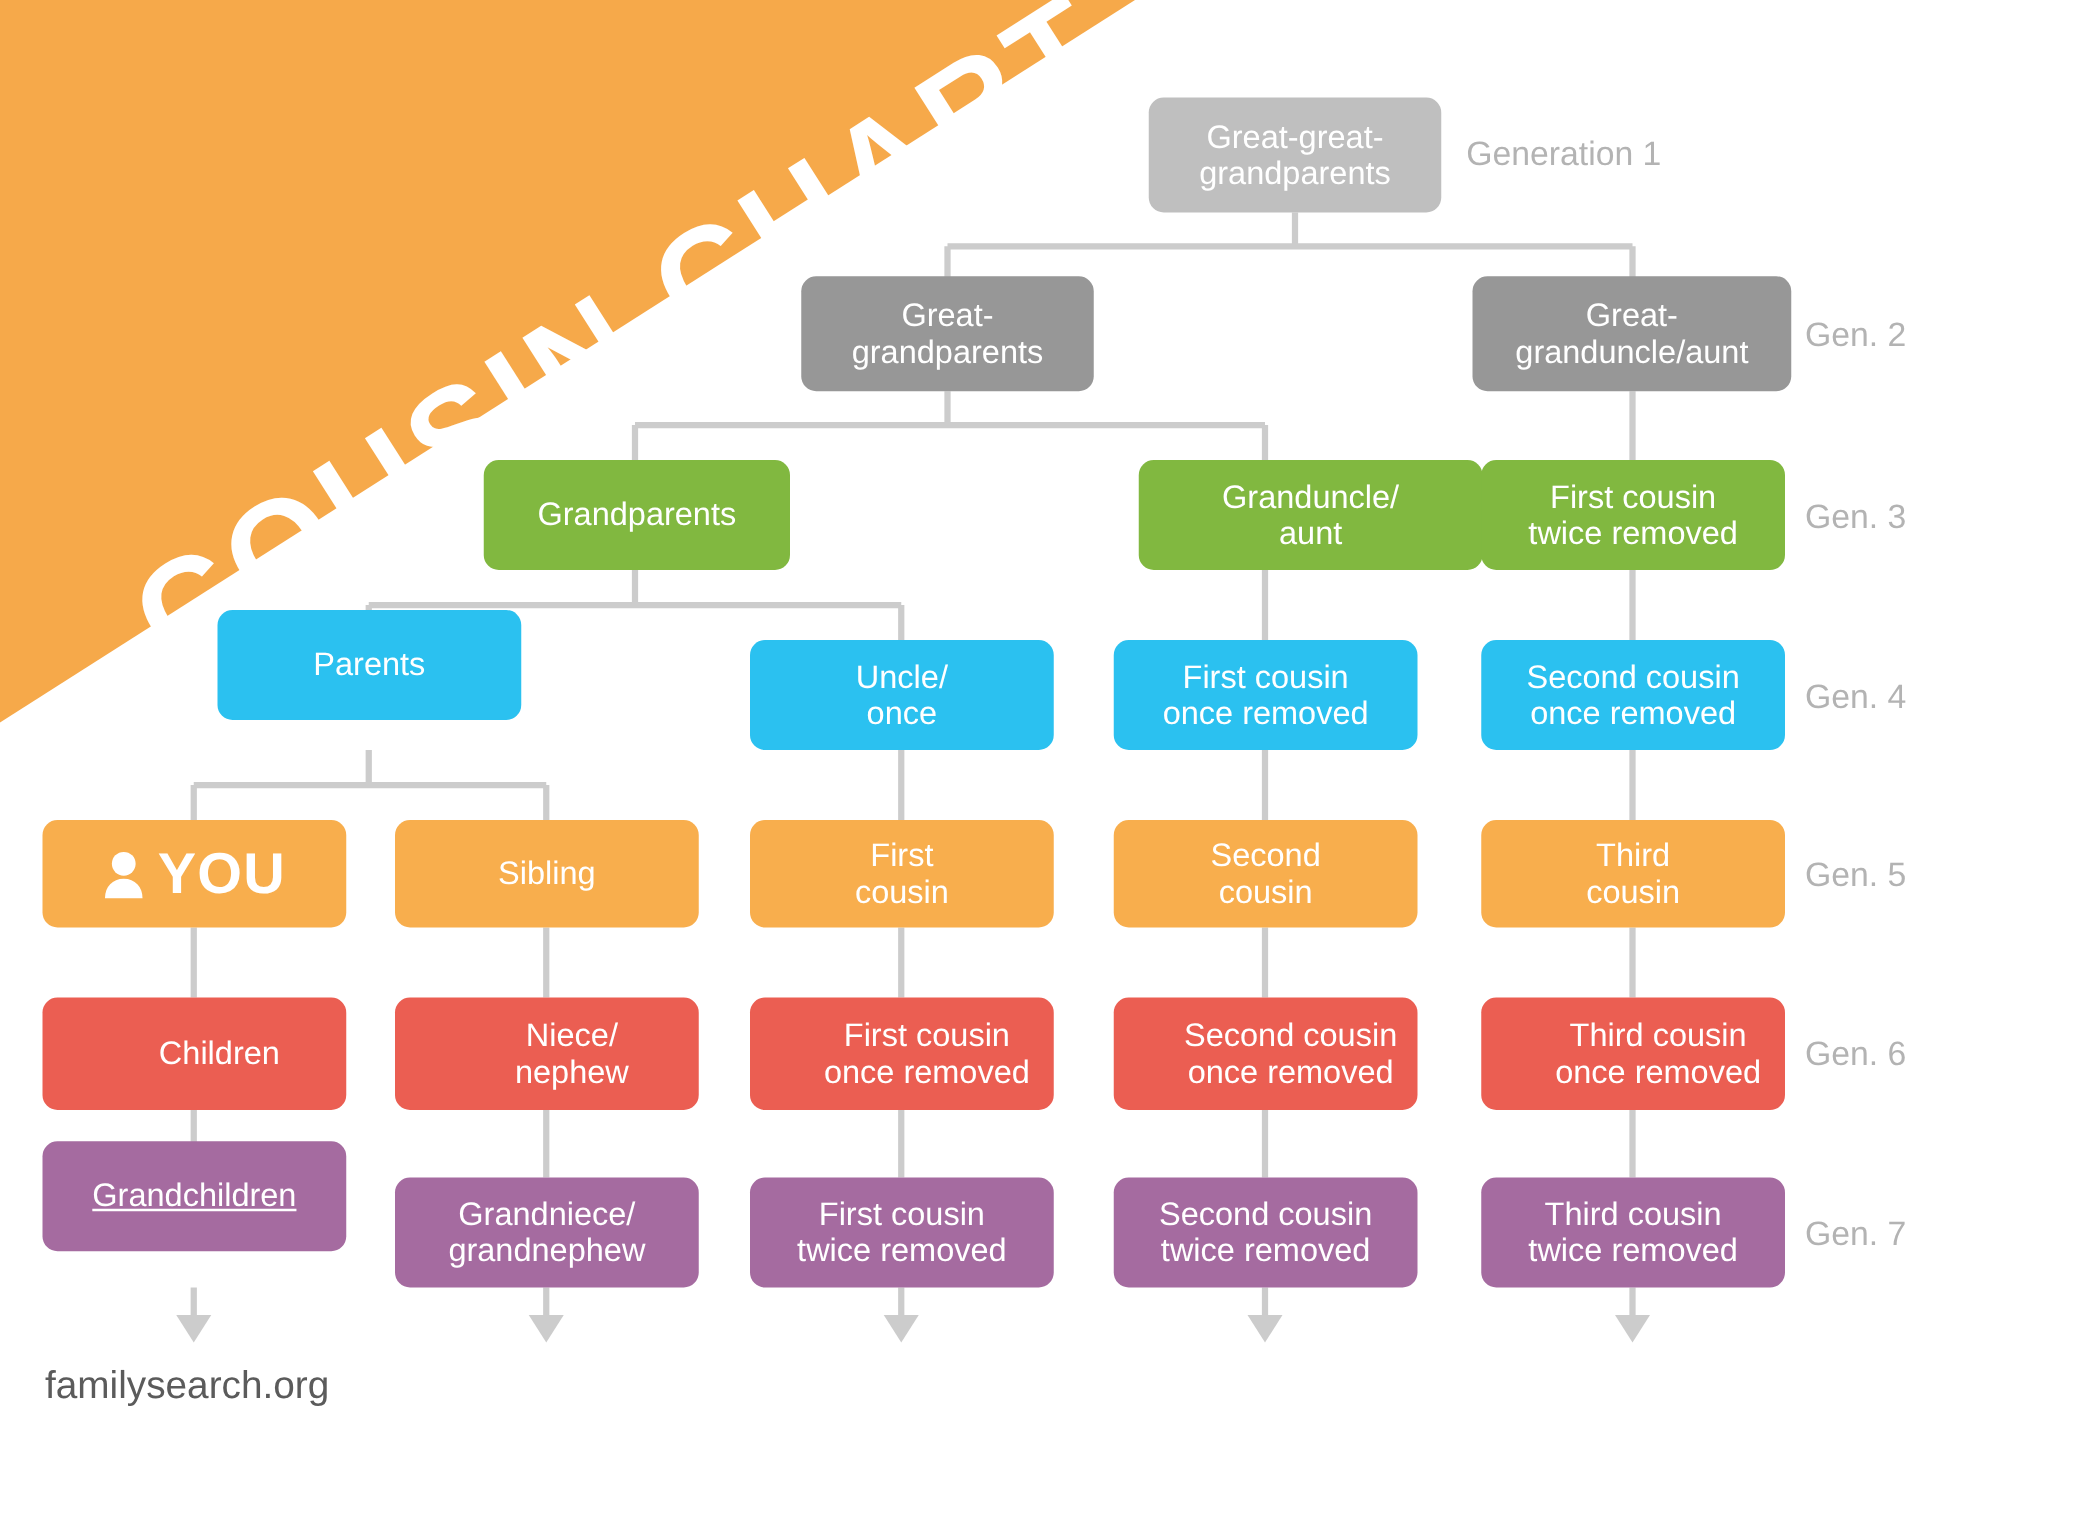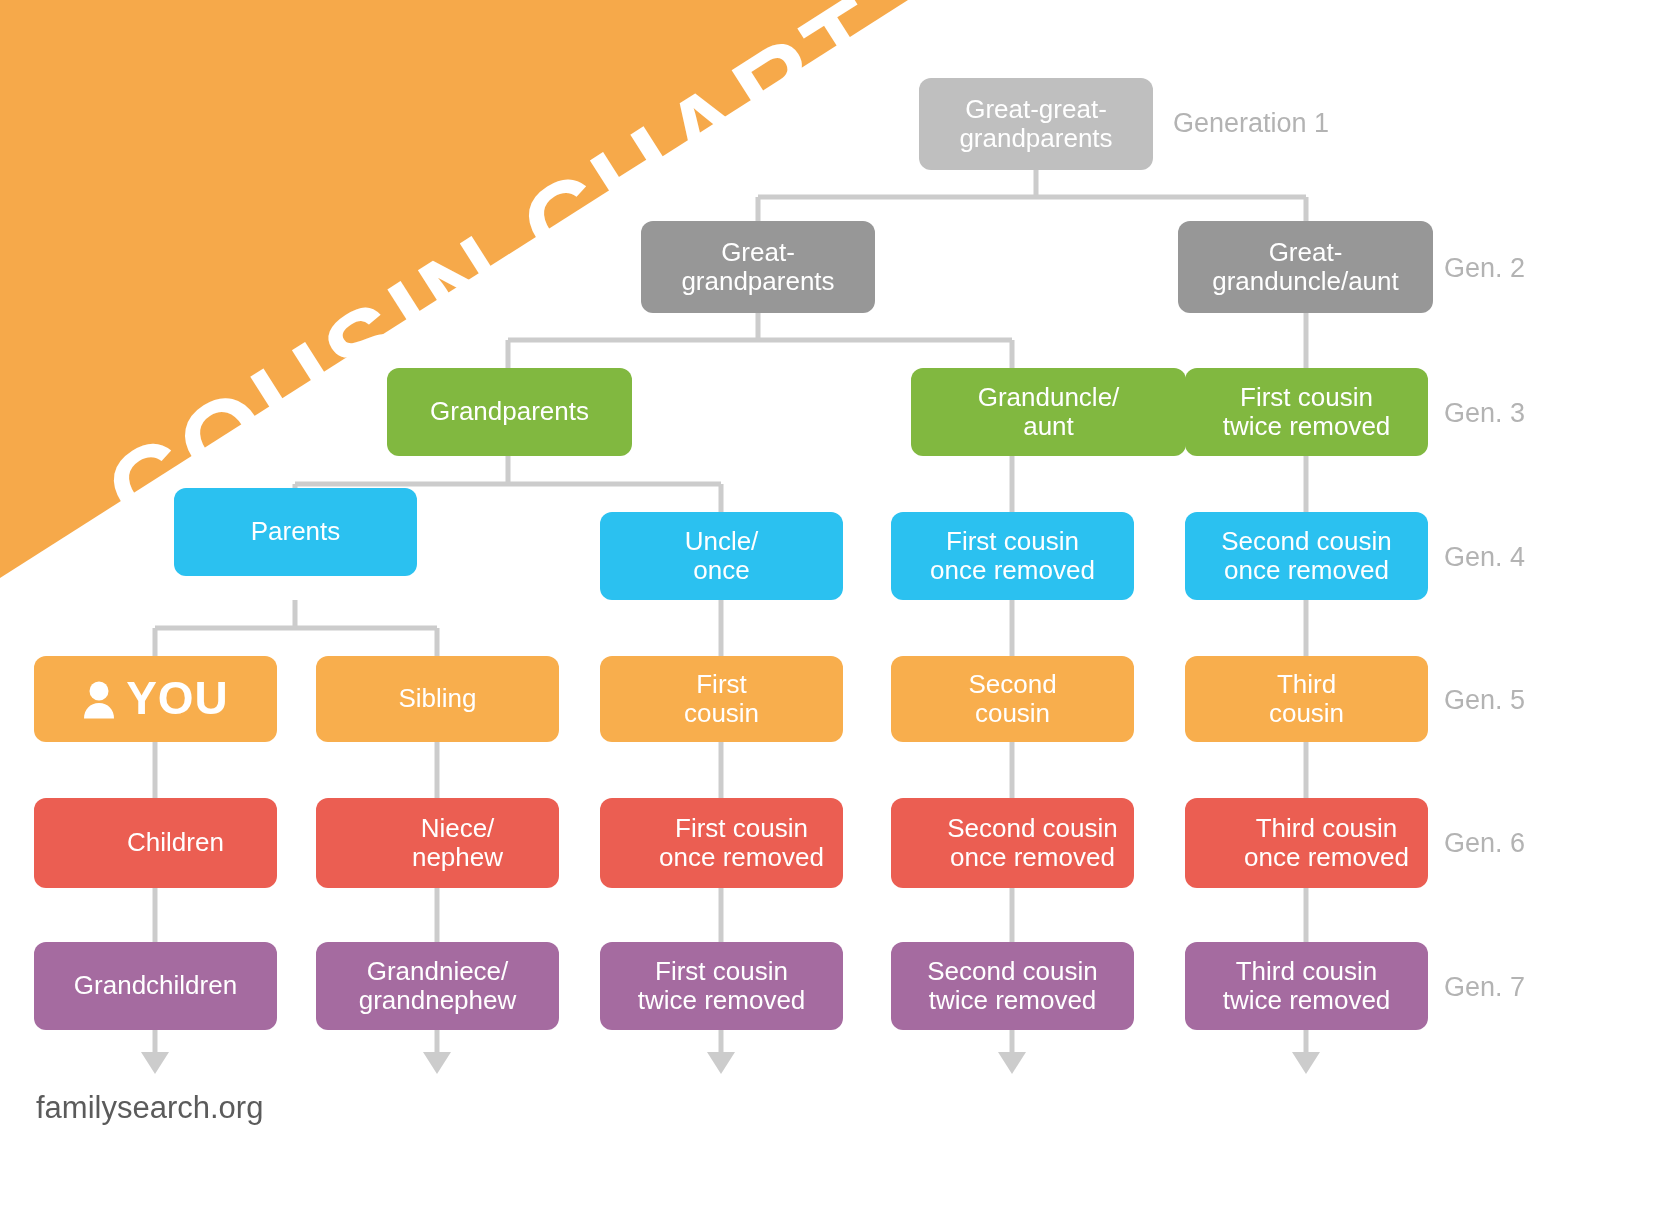--- a/index.html
+++ b/index.html
@@ -226,21 +226,21 @@
   </div>
   <div class="node g6" style="left:891px;top:798px;width:243px;height:90px;">
     <span class="txt">Second cousin
 once removed</span>
   </div>
   <div class="node g6" style="left:1185px;top:798px;width:243px;height:90px;">
     <span class="txt">Third cousin
 once removed</span>
   </div>
 
-  <div class="node g7" style="left:34px;top:942px;width:243px;height:88px;">
+  <div class="node g7" style="left:34px;top:913px;width:243px;height:88px;text-decoration:underline;">
     <span class="txt">Grandchildren</span>
   </div>
   <div class="node g7" style="left:316px;top:942px;width:243px;height:88px;">
     <span class="txt">Grandniece/
 grandnephew</span>
   </div>
   <div class="node g7" style="left:600px;top:942px;width:243px;height:88px;">
     <span class="txt">First cousin
 twice removed</span>
   </div>

